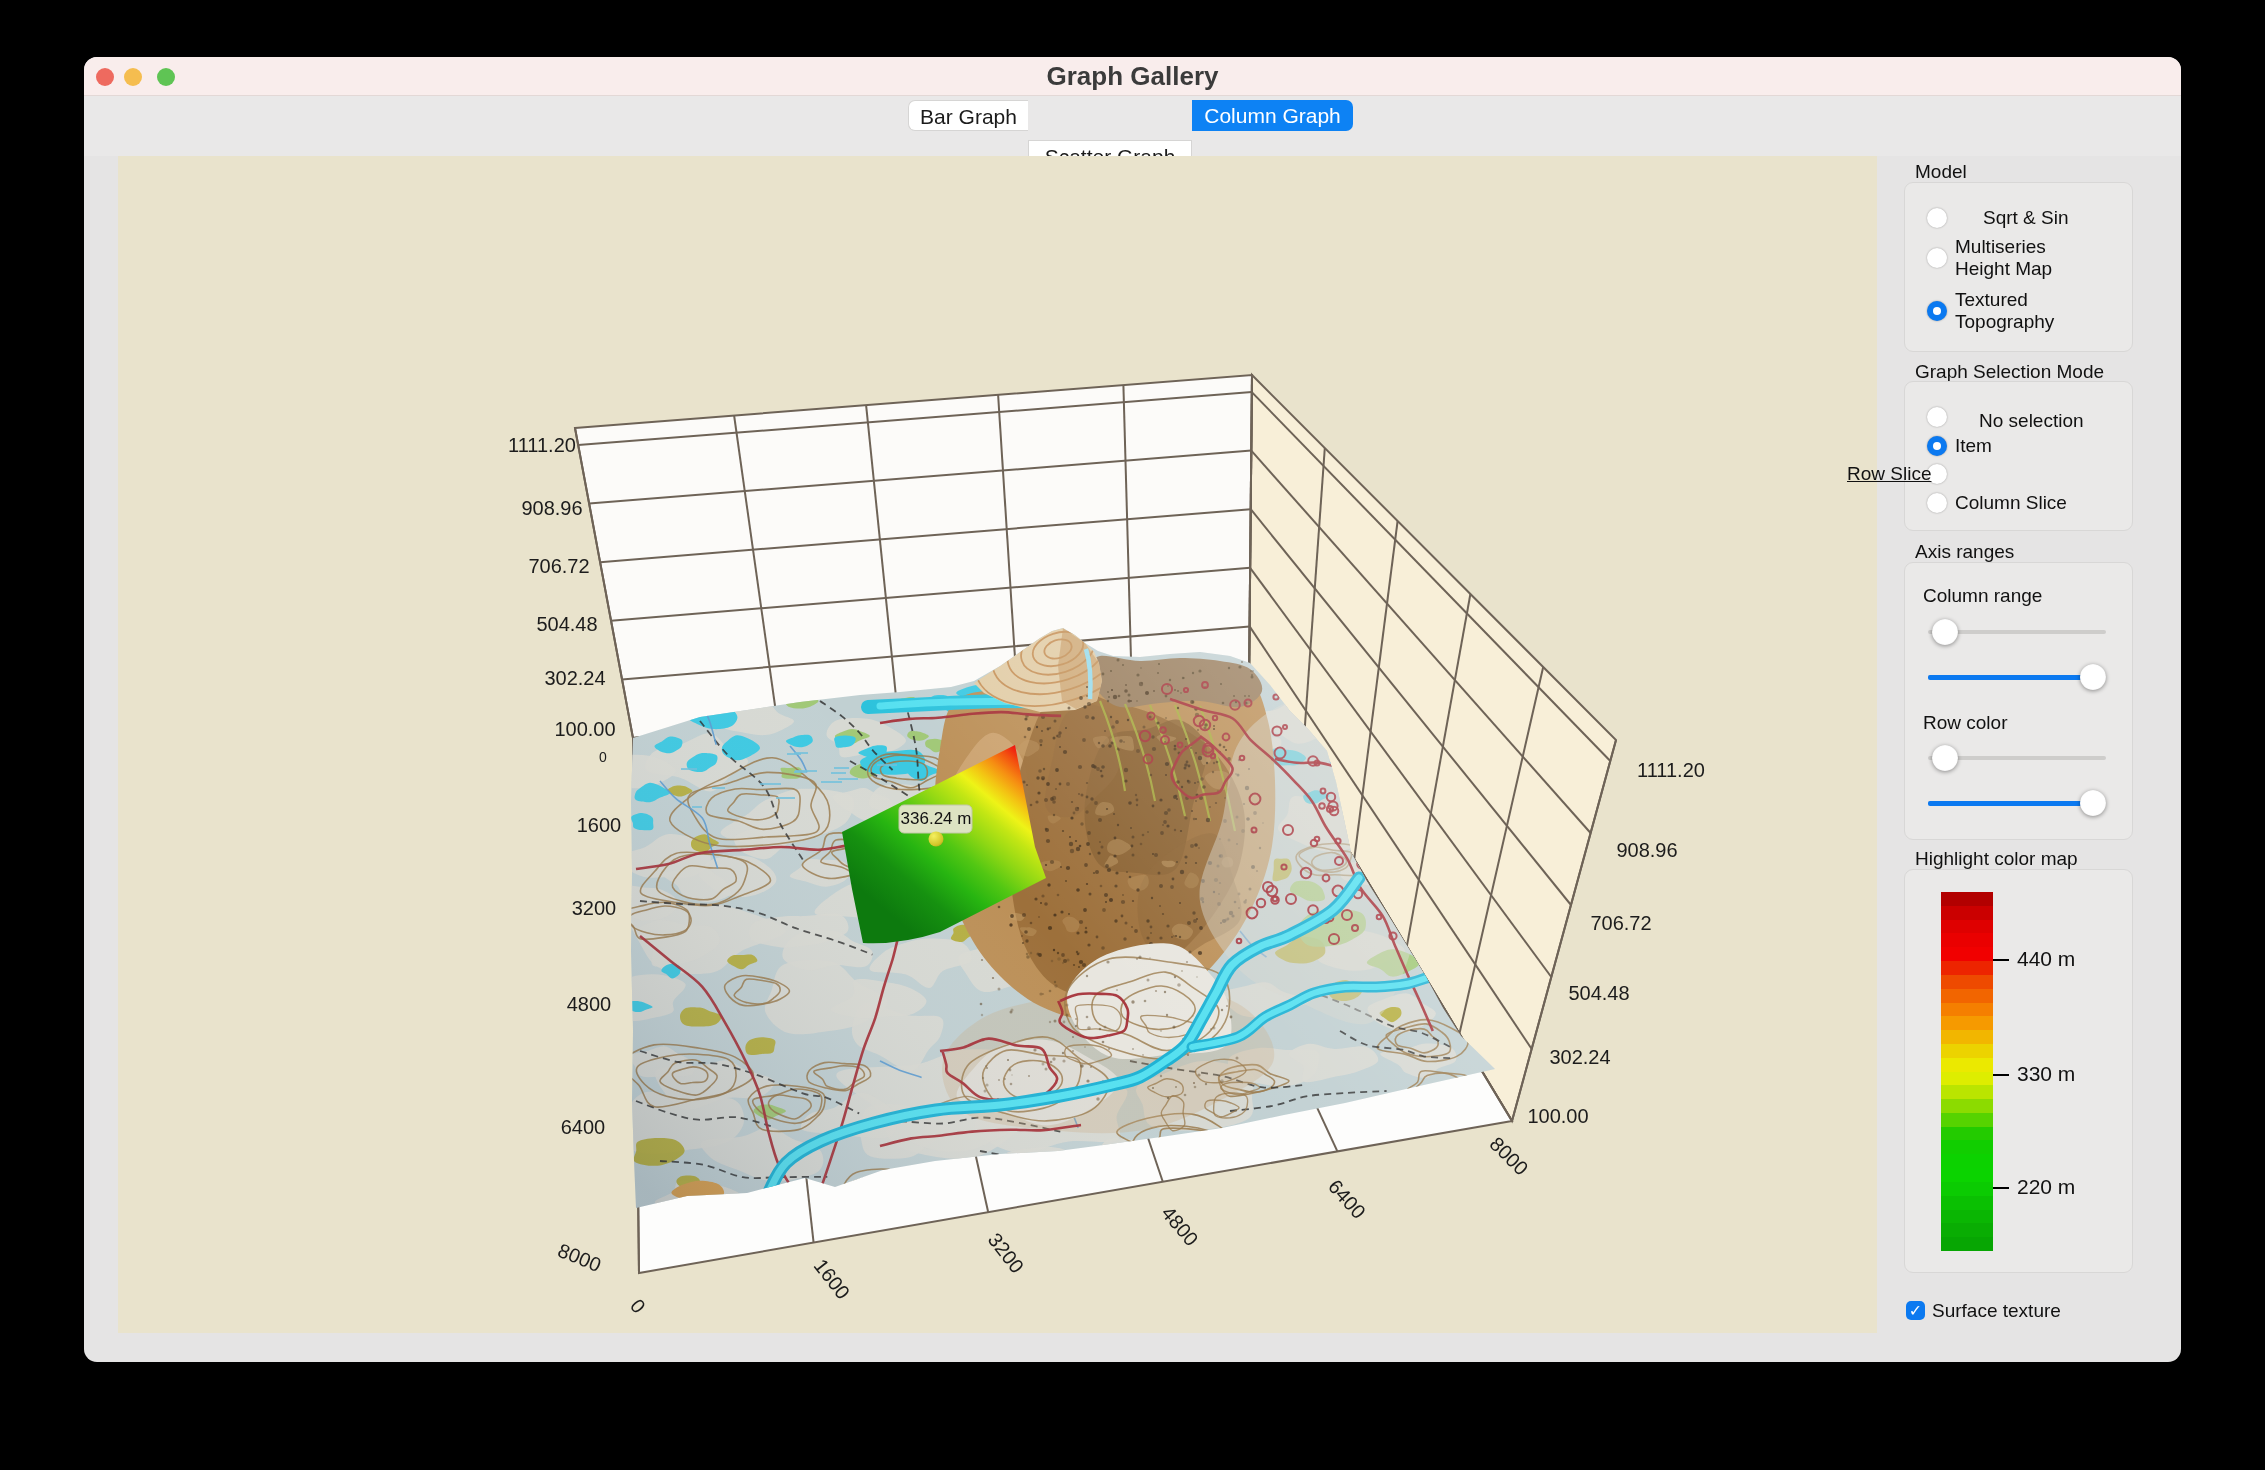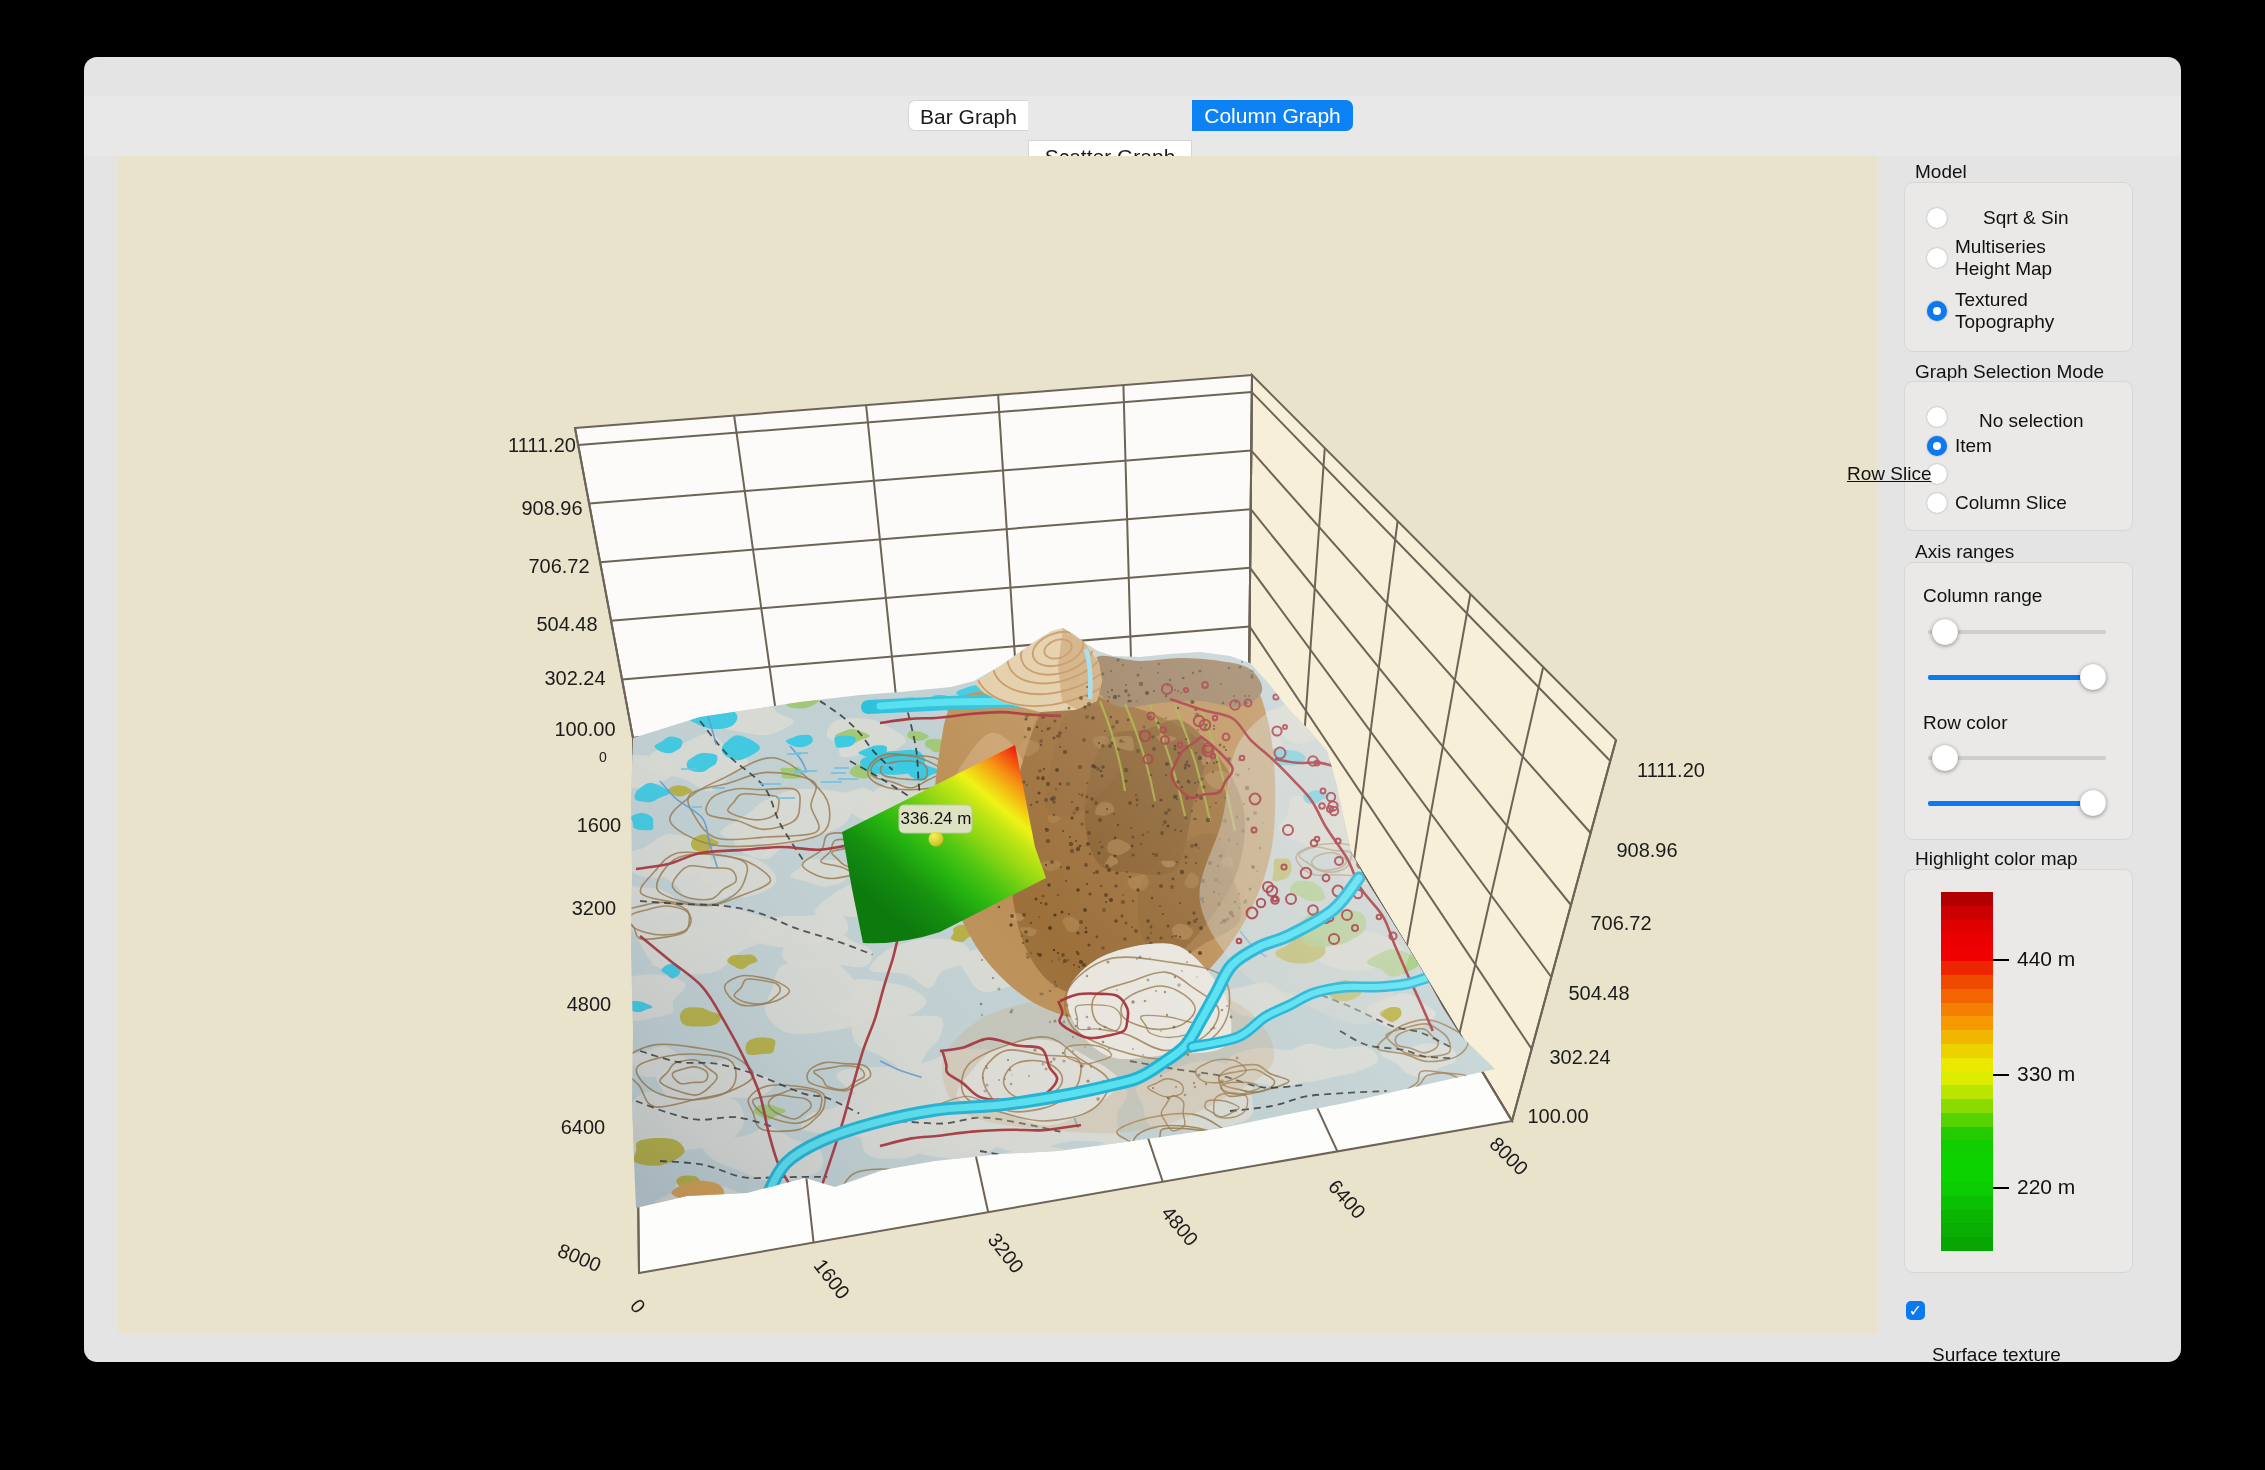--- a/index.html
+++ b/index.html
@@ -23,20 +23,26 @@
 .handle { position:absolute; width:26px; height:26px; border-radius:50%; background:#fff;
   box-shadow:0 1px 4px rgba(0,0,0,0.4), inset 0 0 1px rgba(0,0,0,0.2); }
 #cbar { position:absolute; left:1857px; top:835px; width:52px; height:359px; background:linear-gradient(to bottom, #b20000 0.0%, #b20000 3.8%, #cb0000 3.8%, #cb0000 7.7%, #df0000 7.7%, #df0000 11.5%, #ea0000 11.5%, #ea0000 15.4%, #f10000 15.4%, #f10000 19.2%, #ed2400 19.2%, #ed2400 23.1%, #ee4a00 23.1%, #ee4a00 26.9%, #f26500 26.9%, #f26500 30.8%, #f57f00 30.8%, #f57f00 34.6%, #f69a00 34.6%, #f69a00 38.5%, #f2b600 38.5%, #f2b600 42.3%, #ecd300 42.3%, #ecd300 46.2%, #ebe900 46.2%, #ebe900 50.0%, #deed00 50.0%, #deed00 53.8%, #bae500 53.8%, #bae500 57.7%, #8cdb00 57.7%, #8cdb00 61.5%, #56d300 61.5%, #56d300 65.4%, #23cb00 65.4%, #23cb00 69.2%, #11ce00 69.2%, #11ce00 73.1%, #0cd200 73.1%, #0cd200 76.9%, #0bd300 76.9%, #0bd300 80.8%, #0bcb02 80.8%, #0bcb02 84.6%, #0ac002 84.6%, #0ac002 88.5%, #0ab603 88.5%, #0ab603 92.3%, #09ad03 92.3%, #09ad03 96.2%, #07a603 96.2%, #07a603 100.0%); }
 .tick { position:absolute; width:16px; height:2px; background:#000; left:1909px; }
 .tlabel { position:absolute; left:1933px; font-size:21px; color:#111; }
 #cb { position:absolute; left:1822px; top:1244px; width:19px; height:19px; border-radius:5px; background:#0b79f0;
   color:#fff; font-size:16px; line-height:19px; text-align:center; }
 </style></head>
 <body>
 <div id="win">
+  <div id="titlebar">
+      <div id="title">Graph Gallery</div>
+    <div class="tl" style="left:12px; background:#ee6a5f;"></div>
+    <div class="tl" style="left:40px; background:#f5bd4f;"></div>
+    <div class="tl" style="left:73px; background:#5fc454;"></div>
+  </div>
   <div id="toolbar">
     <div class="tab" style="left:824px; width:120px; background:#fff; border:1px solid #d6d5d4; border-right:none; border-radius:7px 0 0 7px;">Bar Graph</div>
     <div class="tab" style="left:944px; width:164px; background:#fff; border:1px solid #d6d5d4;margin-top:40px;">Scatter Graph</div>
     <div class="tab" style="left:1108px; width:161px; background:#0d82f4; color:#fff; border-radius:0 7px 7px 0;">Column Graph</div>
   </div>
   <div id="graph">
     <svg width="1759" height="1177" viewBox="118 155 1759 1177">
 <rect x="118" y="155" width="1759" height="1177" fill="#e9e3cc"></rect>
 <polygon points="1252.0,374.0 1616.0,739.0 1512.0,1120.0 1249.0,684.0" fill="#f8efd8" stroke="#6e6357" stroke-width="2"></polygon>
 <polygon points="575.0,427.0 1252.0,374.0 1249.0,684.0 633.0,737.0" fill="#fcfbf9" stroke="#6e6357" stroke-width="2"></polygon>
@@ -1083,14 +1089,14 @@
   <div class="gbox" style="top:812px; height:404px;"></div>
   <div id="cbar"></div>
   <div class="tick" style="top:902px;"></div>
     <div class="tlabel" style="top:890px;">440 m</div>
   <div class="tick" style="top:1017px;"></div>
     <div class="tlabel" style="top:1005px;">330 m</div>
   <div class="tick" style="top:1130px;"></div>
     <div class="tlabel" style="top:1118px;">220 m</div>
 
   <div id="cb">✓</div>
-  <div class="lbl" style="left:1848px; top:1243px;margin-top:44px;">Surface texture</div>
+  <div class="lbl" style="left:1848px; top:1243px;">Surface texture</div>
 </div>
 
 </body></html>

